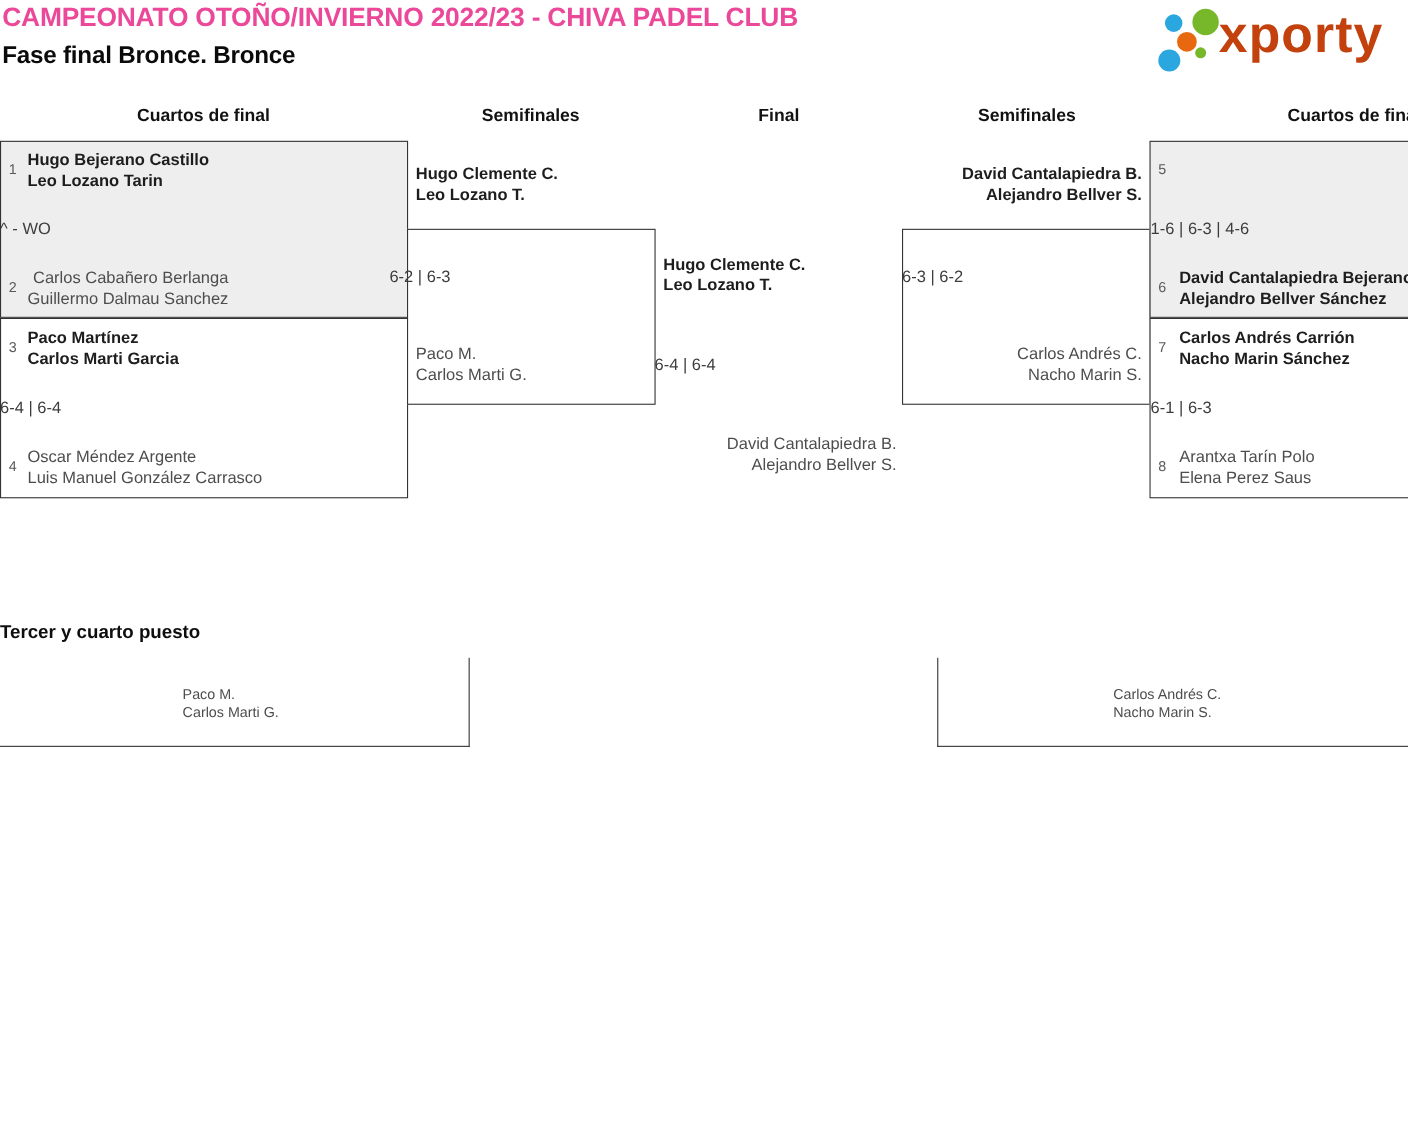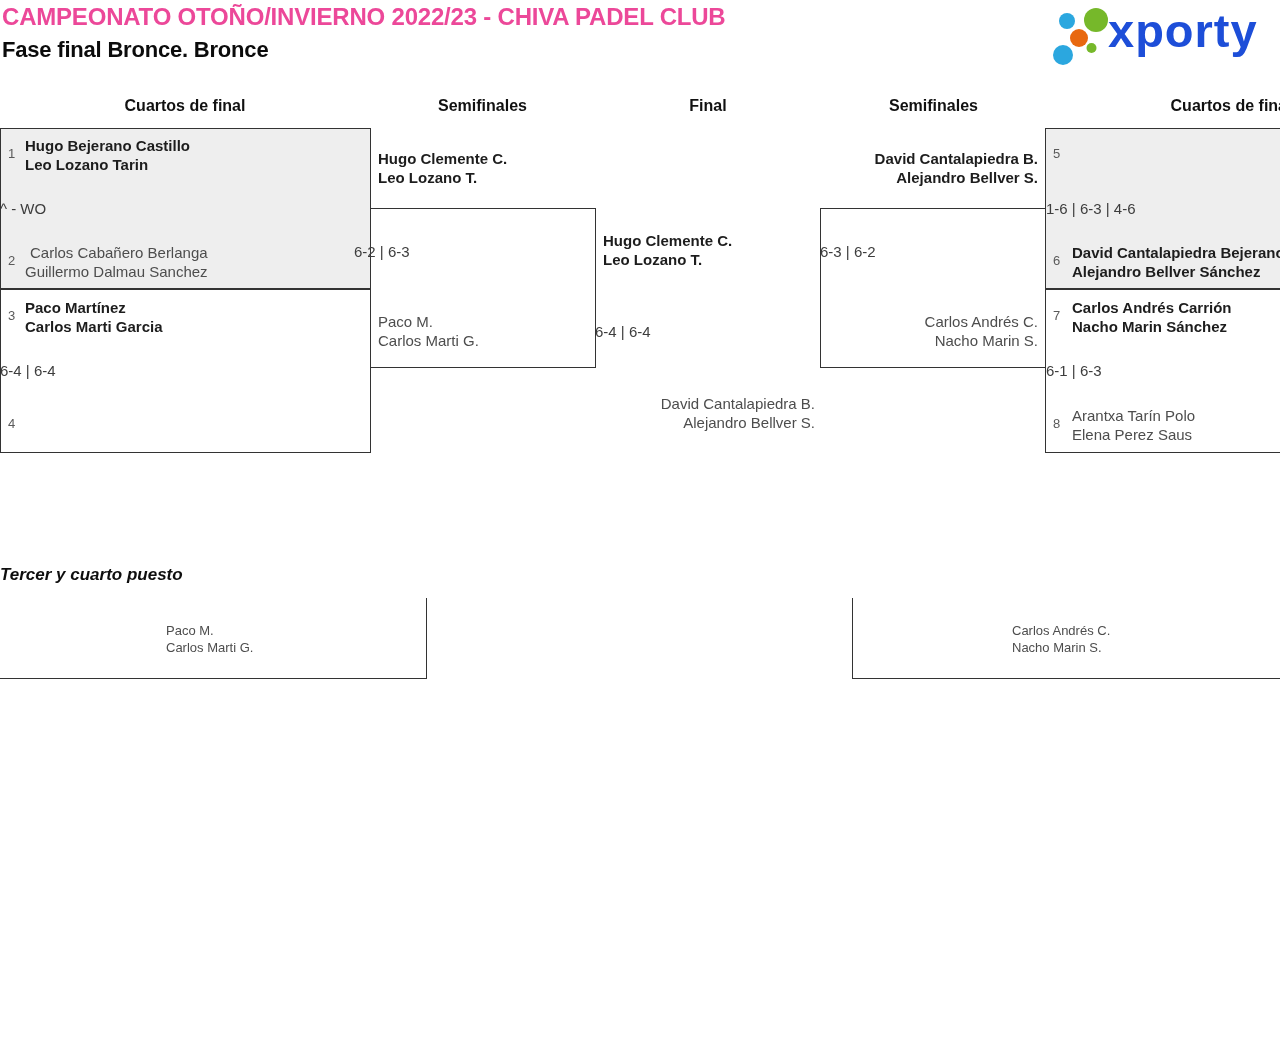--- a/index.html
+++ b/index.html
@@ -3,35 +3,35 @@
 <meta charset="utf-8">
 <style>
   html,body{margin:0;padding:0;background:#fff;}
   body{font-family:"Liberation Sans",sans-serif;}
   #page{position:relative;width:1280px;height:1039px;background:#fff;overflow:hidden;}
 
   .title1{position:absolute;left:2px;top:3px;font-size:24px;font-weight:700;color:#ec4899;letter-spacing:-0.2px;white-space:nowrap;}
   .title2{position:absolute;left:2px;top:37px;font-size:22px;font-weight:700;color:#0b0b0b;letter-spacing:-0.2px;white-space:nowrap;}
 
   .logo-svg{position:absolute;left:1050px;top:4px;}
-  .logo-word{position:absolute;left:1108px;top:3px;font-size:47px;font-weight:700;color:#1d4ed8;letter-spacing:1px;white-space:nowrap;}
+  .logo-word{position:absolute;left:1108px;top:3px;font-size:47px;font-weight:700;color:#c2410c;letter-spacing:1px;white-space:nowrap;}
 
   .colhead{position:absolute;top:97px;font-size:16px;font-weight:700;color:#111;text-align:center;white-space:nowrap;}
 
   .box{position:absolute;border:1px solid #333;box-sizing:border-box;background:#fff;}
   .box.gray{background:#eee;}
   .openbox{position:absolute;box-sizing:border-box;}
 
   .seed{position:absolute;font-size:13px;color:#5a5a5a;white-space:nowrap;}
   .team{position:absolute;font-size:15px;line-height:19px;color:#4d4d4d;white-space:nowrap;}
   .team.winner{font-weight:700;color:#1d1d1d;}
   .team.alignright{text-align:right;}
   .score{position:absolute;font-size:15px;color:#3d3d3d;text-align:left;white-space:nowrap;}
 
-  .tp-heading{position:absolute;left:0;top:565px;font-size:17px;font-weight:700;color:#0e0e0e;white-space:nowrap;font-style:italic;}
+  .tp-heading{position:absolute;left:0;top:565px;font-size:17px;font-weight:700;color:#0e0e0e;white-space:nowrap;}
   .tp-team{position:absolute;font-size:13px;line-height:17px;color:#4d4d4d;white-space:nowrap;}
 </style>
 </head>
 <body>
 
 <div id="page">
 
   <div class="title1">CAMPEONATO OTOÑO/INVIERNO 2022/23 - CHIVA PADEL CLUB</div>
   <div class="title2">Fase final Bronce. Bronce</div>
 
@@ -69,20 +69,24 @@
     <div>Guillermo Dalmau Sanchez</div>
   </div>
 
   <div class="seed" style="left:8px;top:308px;">3</div>
   <div class="team winner" style="left:25px;top:298px;">
     <div>Paco Martínez</div>
     <div>Carlos Marti Garcia</div>
   </div>
   <div class="score" style="left:0;top:362px;width:370px;">6-4 | 6-4</div>
   <div class="seed" style="left:8px;top:416px;">4</div>
+  <div class="team" style="left:25px;top:406px;">
+    <div>Oscar Méndez Argente</div>
+    <div>Luis Manuel González Carrasco</div>
+  </div>
 
   <div class="team winner" style="left:378px;top:149px;">
     <div>Hugo Clemente C.</div>
     <div>Leo Lozano T.</div>
   </div>
   <div class="score" style="left:354px;top:243px;width:254px;">6-2 | 6-3</div>
   <div class="team" style="left:378px;top:312px;">
     <div>Paco M.</div>
     <div>Carlos Marti G.</div>
   </div>

